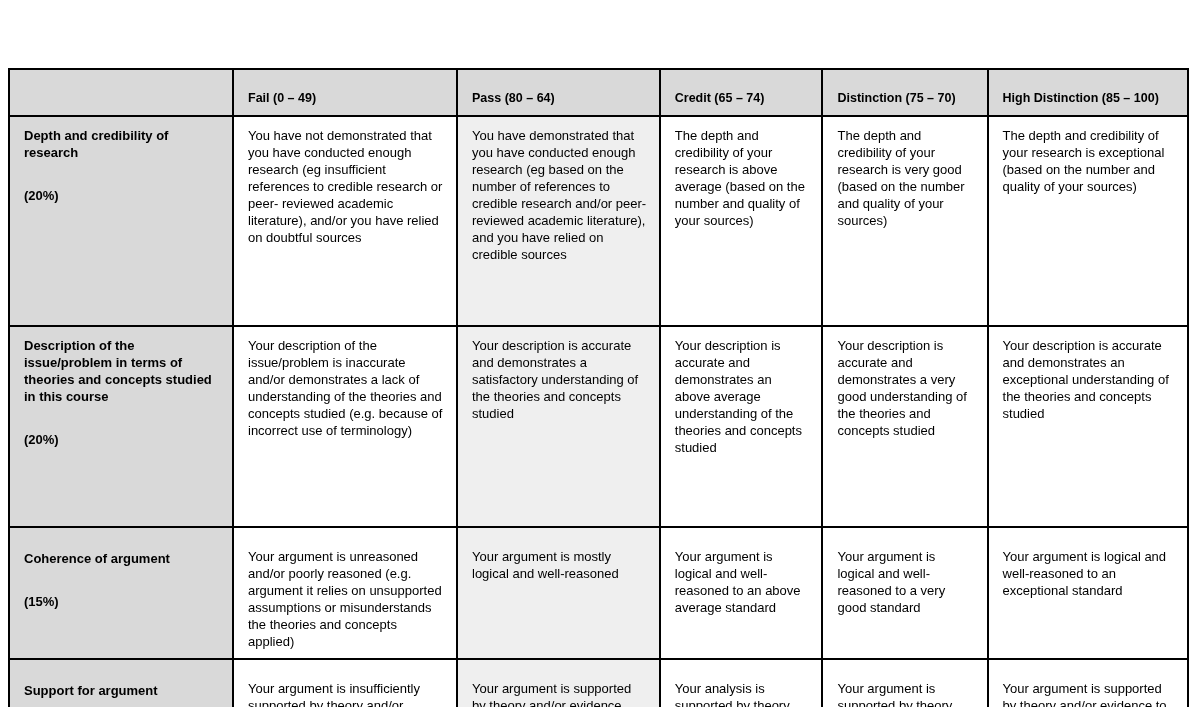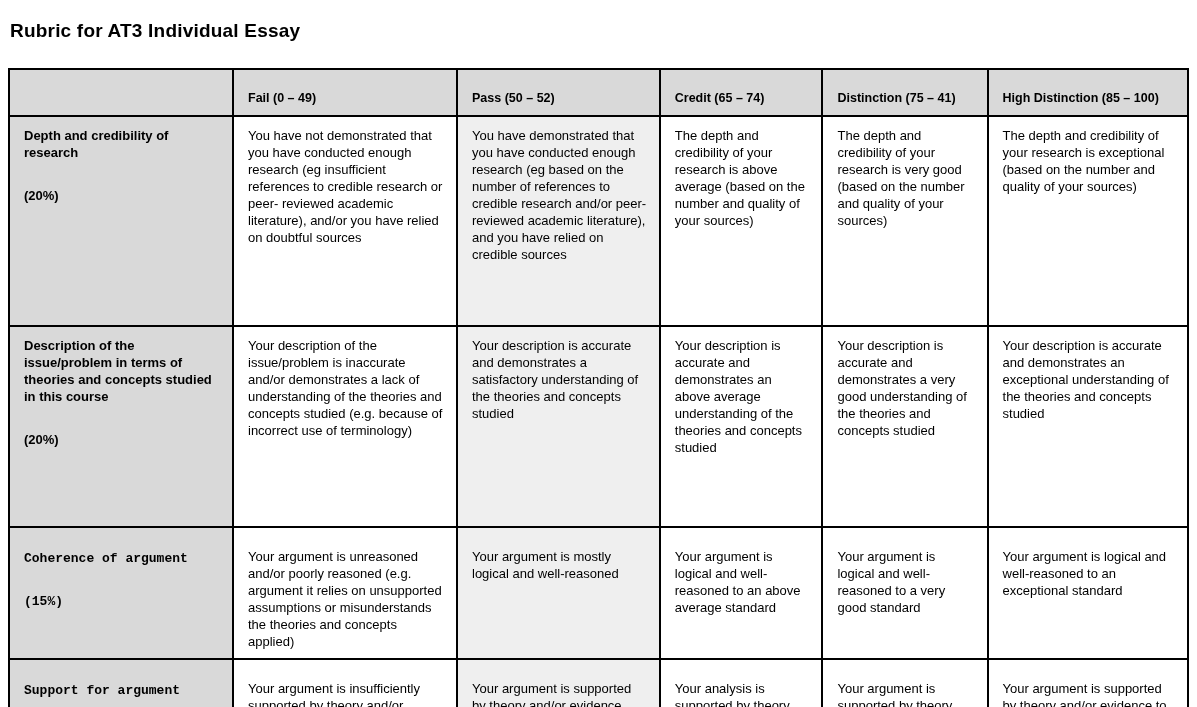--- a/index.html
+++ b/index.html
@@ -62,53 +62,52 @@
   
   tr.row-0 { height: 210px; }
   tr.row-1 { height: 201px; }
   tr.row-2 { height: 130px; }
   tr.row-3 { height: 115px; margin-left: 40px; }
   td.criterion-cell {
     background: var(--criteria-bg);
     font-weight: bold;
     padding-top: 28px;
   }
-  tr.row-2 td.criterion-cell, tr.row-3 td.criterion-cell { padding-top: 22px; font-family: Liberation Mono, monospace; }
+  tr.row-2 td.criterion-cell, tr.row-3 td.criterion-cell { padding-top: 22px; }
   .criterion-weight {
     display: block;
     margin-top: 26px;
   }
   td.cell-pass { background: var(--pass-bg); }
   td.desc-cell { padding-top: 24px; }
   tr.row-2 td.desc-cell, tr.row-3 td.desc-cell { padding-top: 20px; }
   td.justify { text-align: justify; }
 </style>
 </head>
 <body>
 
 <div class="page">
 
-  <div class="page-title">Rubric for AT3 Individual Essay</div>
 
   <table class="rubric">
     <colgroup>
       <col style="width:19.0%">
       <col style="width:19.0%">
       <col style="width:17.2%">
       <col style="width:13.8%">
       <col style="width:14.0%">
       <col style="width:17.0%">
     </colgroup>
     <tbody>
       <tr class="header-row">
         <th></th>
         <th>Fail (0 – 49)</th>
-        <th>Pass (50 – 52)</th>
+        <th>Pass (80 – 64)</th>
         <th>Credit (65 – 74)</th>
-        <th>Distinction (75 – 41)</th>
+        <th>Distinction (75 – 70)</th>
         <th>High Distinction (85 – 100)</th>
       </tr>
 
       <tr class="row-0">
         <td class="criterion-cell">
           <span>Depth and credibility of research</span>
           <span class="criterion-weight">(20%)</span>
         </td>
         <td class="desc-cell cell-fail">You have not demonstrated that you have conducted enough research (eg insufficient references to credible research or peer- reviewed academic literature), and/or you have relied on doubtful sources</td>
         <td class="desc-cell cell-pass">You have demonstrated that you have conducted enough research (eg based on the number of references to credible research and/or peer-reviewed academic literature), and you have relied on credible sources</td>

